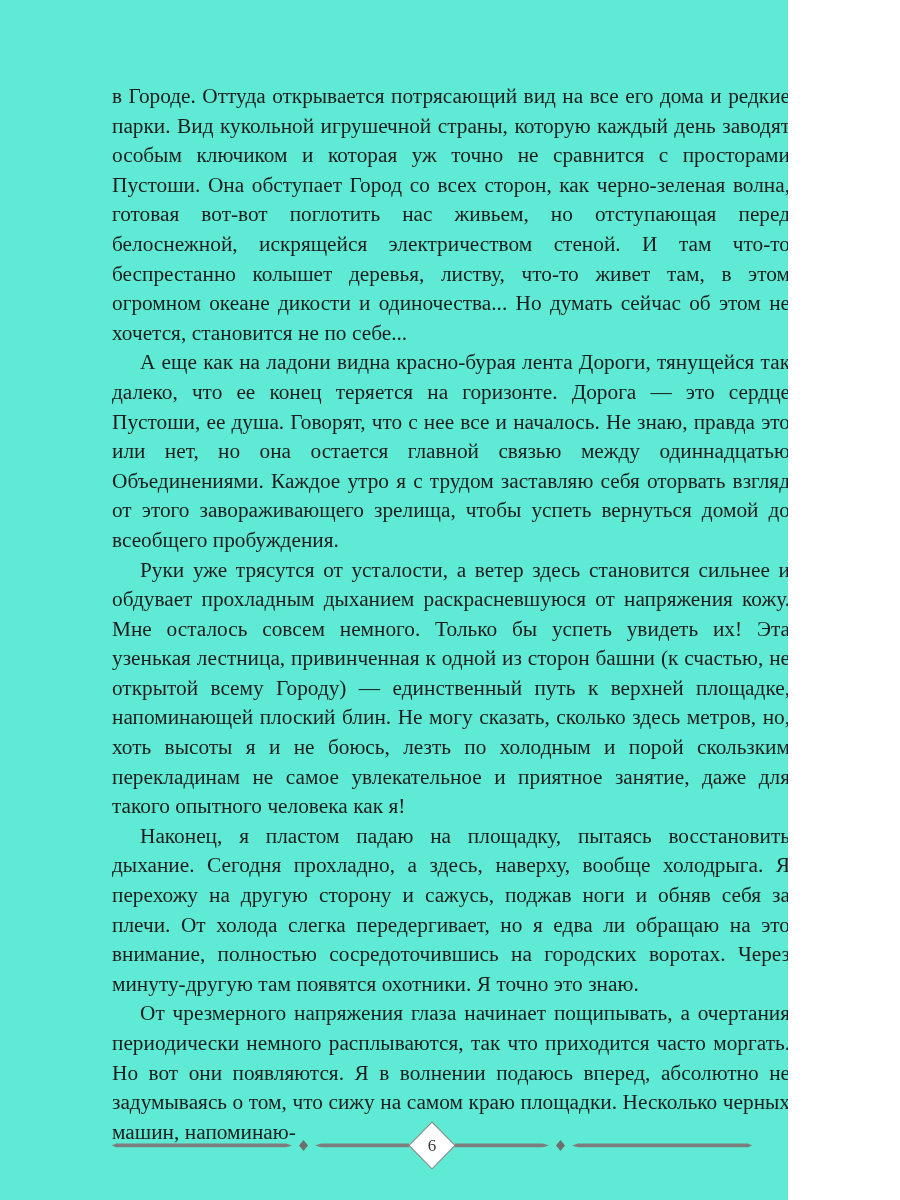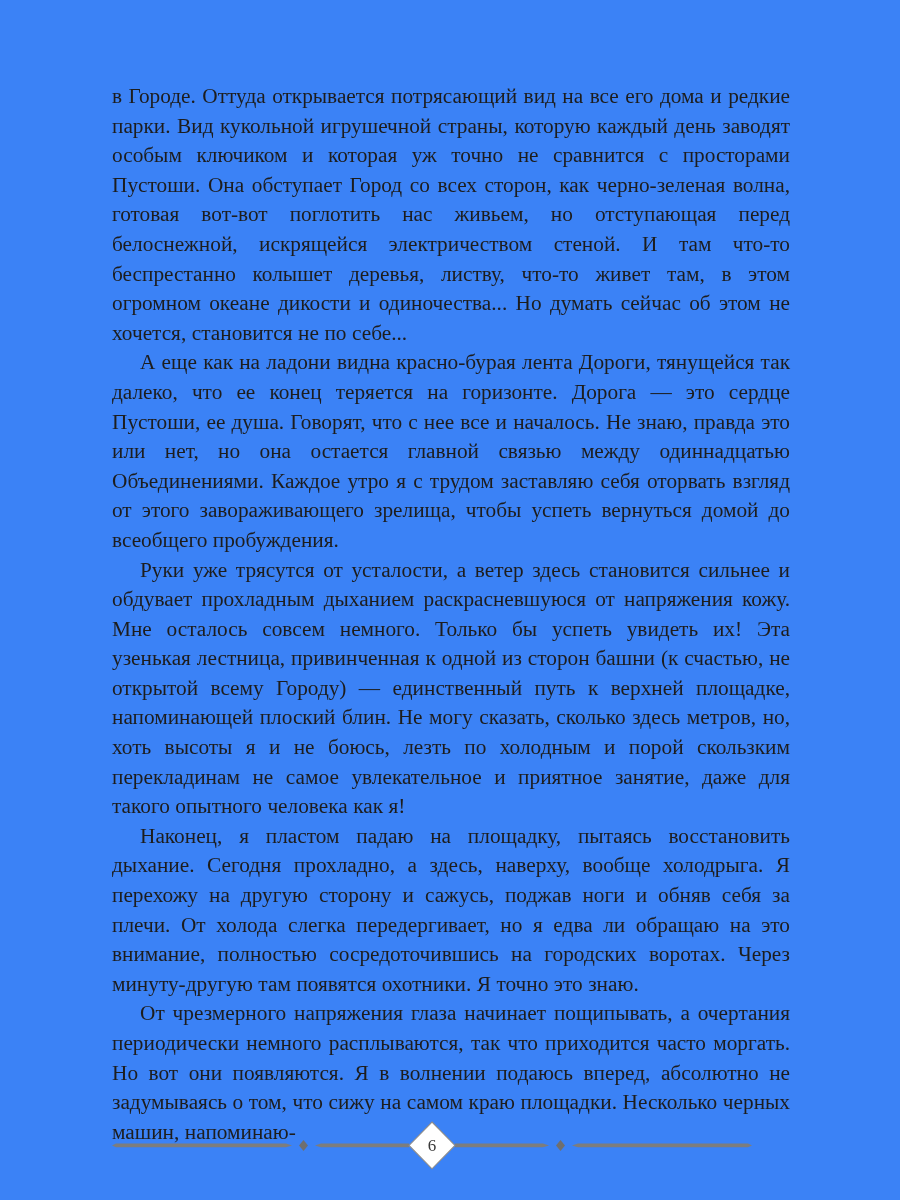--- a/index.html
+++ b/index.html
@@ -8,23 +8,23 @@
     padding: 0;
     background: #ffffff;
   }
   body {
     font-family: "Liberation Serif", "DejaVu Serif", serif;
     color: #1a1a1a;
   }
 
   .page {
     position: relative;
-    width: 900px;
+    width: 788px;
     height: 1200px;
-    background: #3b82f6;
+    background: #5eead4;
     overflow: hidden;
     box-sizing: border-box;
   }
 
   .text-column {
     position: absolute;
     left: 112px;
     top: 82px;
     width: 678px;
   }

